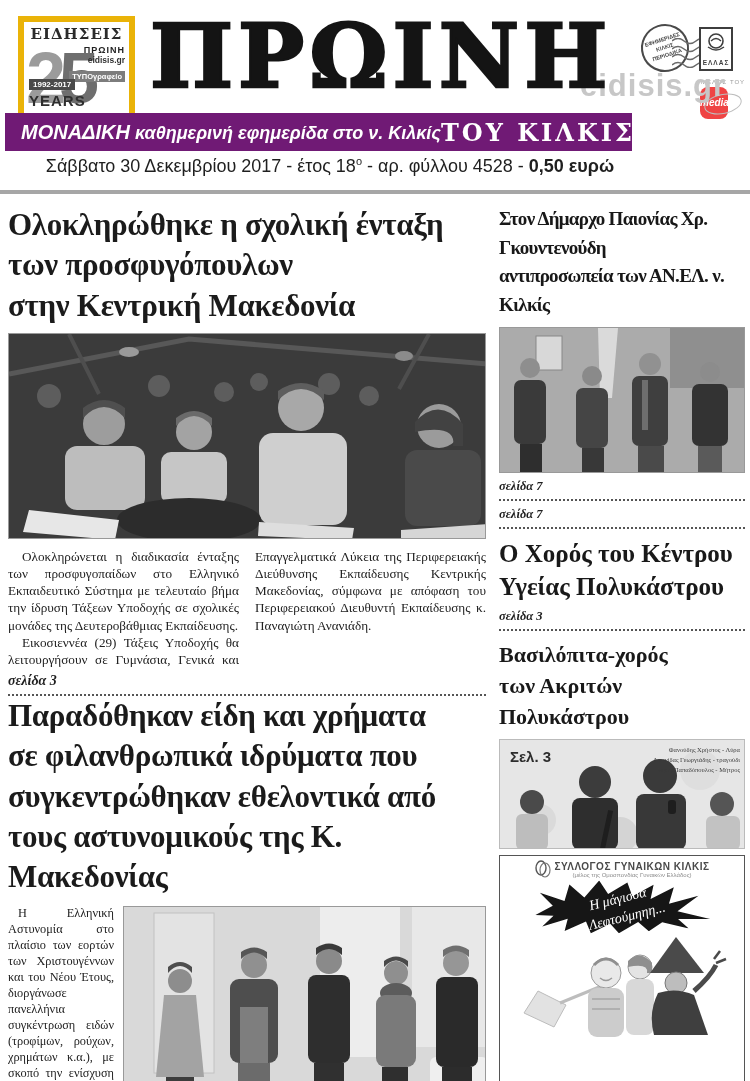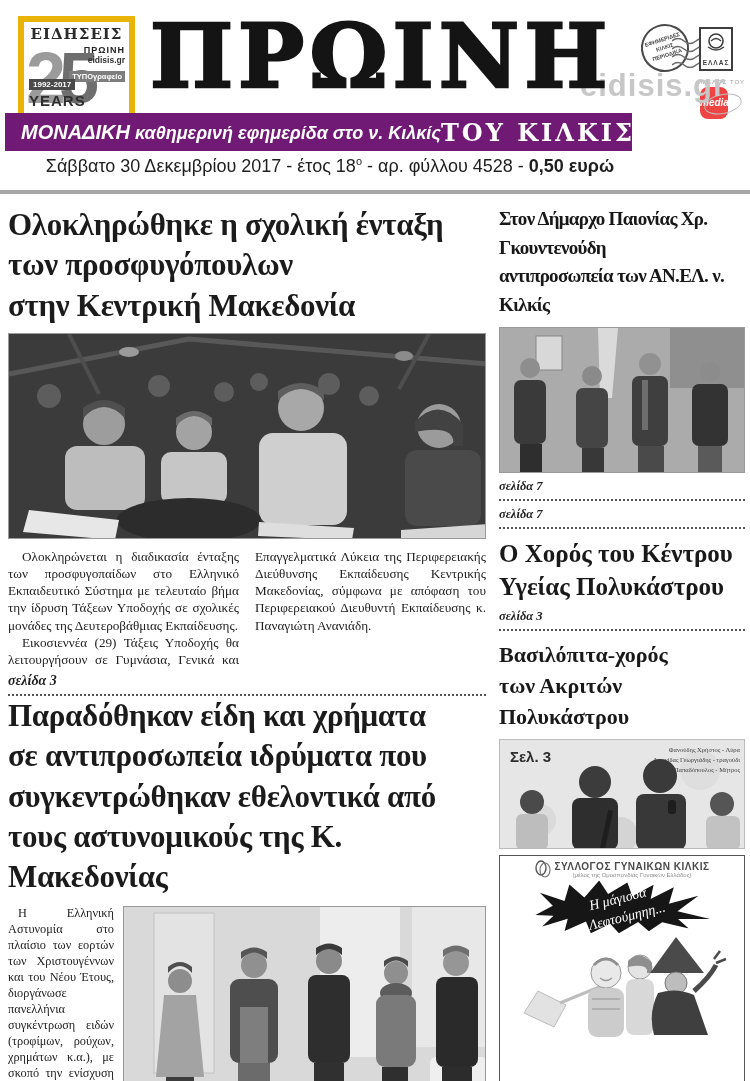--- a/index.html
+++ b/index.html
@@ -200,21 +200,21 @@
 
       <div class="body-cols">
         <p>Ολοκληρώνεται η διαδικασία ένταξης των προσφυγοπαίδων στο Ελληνικό Εκπαιδευτικό Σύστημα με τελευταίο βήμα την ίδρυση Τάξεων Υποδοχής σε σχολικές μονάδες της Δευτεροβάθμιας Εκπαίδευσης.</p>
         <p>Εικοσιεννέα (29) Τάξεις Υποδοχής θα λειτουργήσουν σε Γυμνάσια, Γενικά και Επαγγελματικά Λύκεια της Περιφερειακής Διεύθυνσης Εκπαίδευσης Κεντρικής Μακεδονίας, σύμφωνα με απόφαση του Περιφερειακού Διευθυντή Εκπαίδευσης κ. Παναγιώτη Ανανιάδη.</p>
       </div>
 
       <div class="pageref">σελίδα 3</div>
 
       <h1 class="headline-xl headline-xl2">
         <span>Παραδόθηκαν είδη και χρήματα</span>
-        <span>σε αντιπροσωπεία ιδρύματα που</span>
+        <span>σε φιλανθρωπικά ιδρύματα που</span>
         <span>συγκεντρώθηκαν εθελοντικά από</span>
         <span>τους αστυνομικούς της Κ. Μακεδονίας</span>
       </h1>
 
       <div class="bottom-sec">
         <div class="txtcol">
           <p>Η Ελληνική Αστυνομία στο πλαίσιο των εορτών των Χριστουγέννων και του Νέου Έτους, διοργάνωσε πανελλήνια συγκέντρωση ειδών (τροφίμων, ρούχων, χρημάτων κ.α.), με σκοπό την ενίσχυση φιλανθρωπικών ιδρυμάτων σε όλη τη χώρα.</p>
 
         </div>
         <div class="photo-frame photo2">

